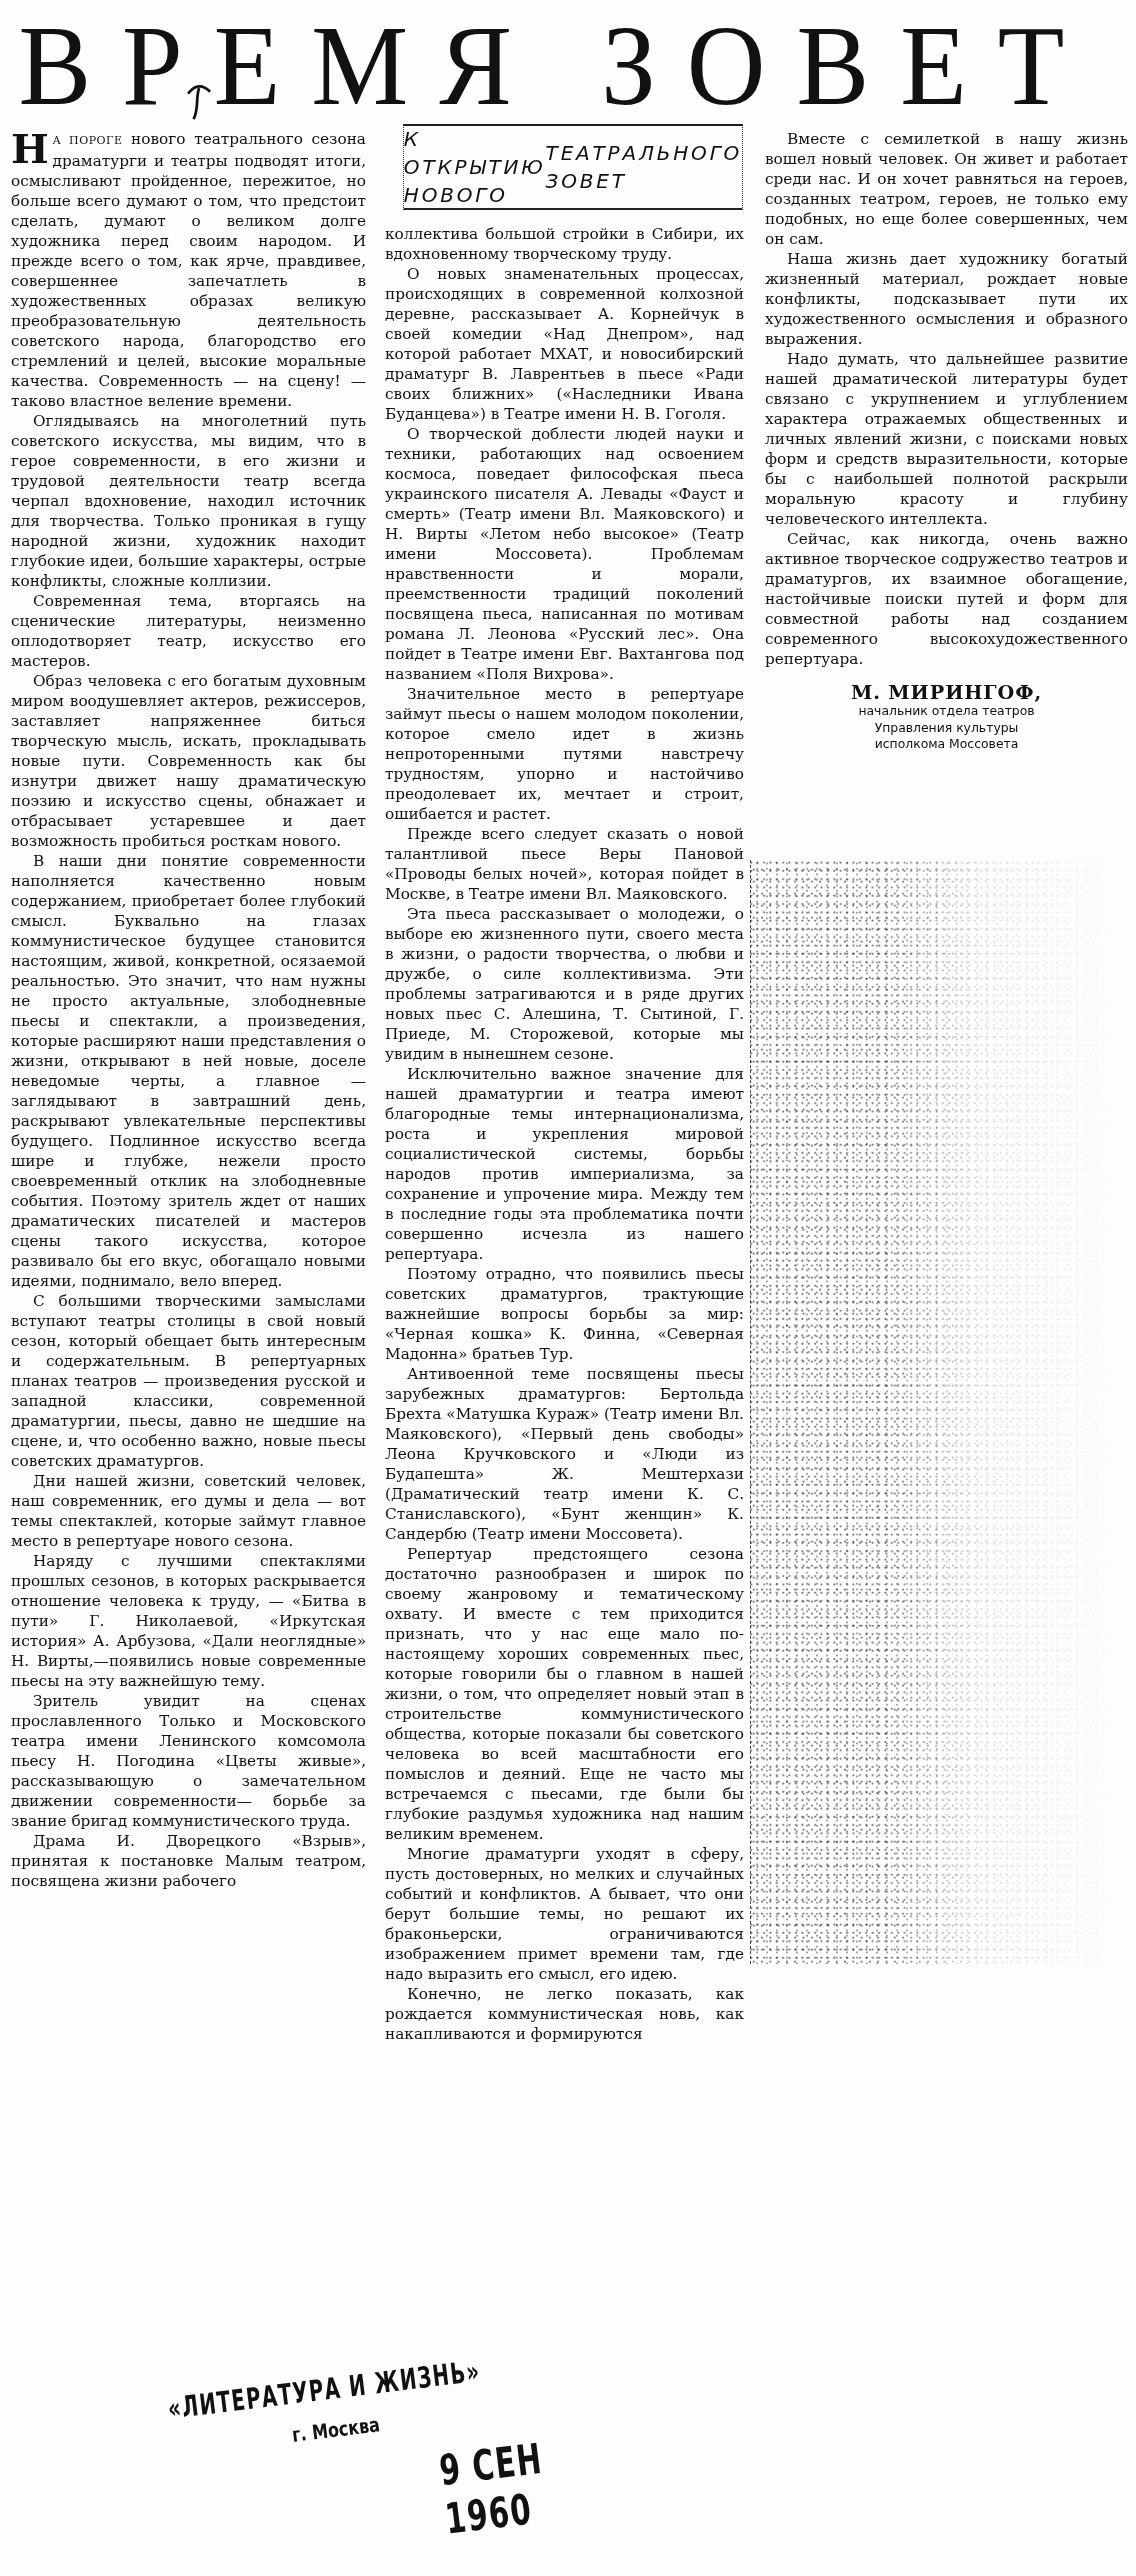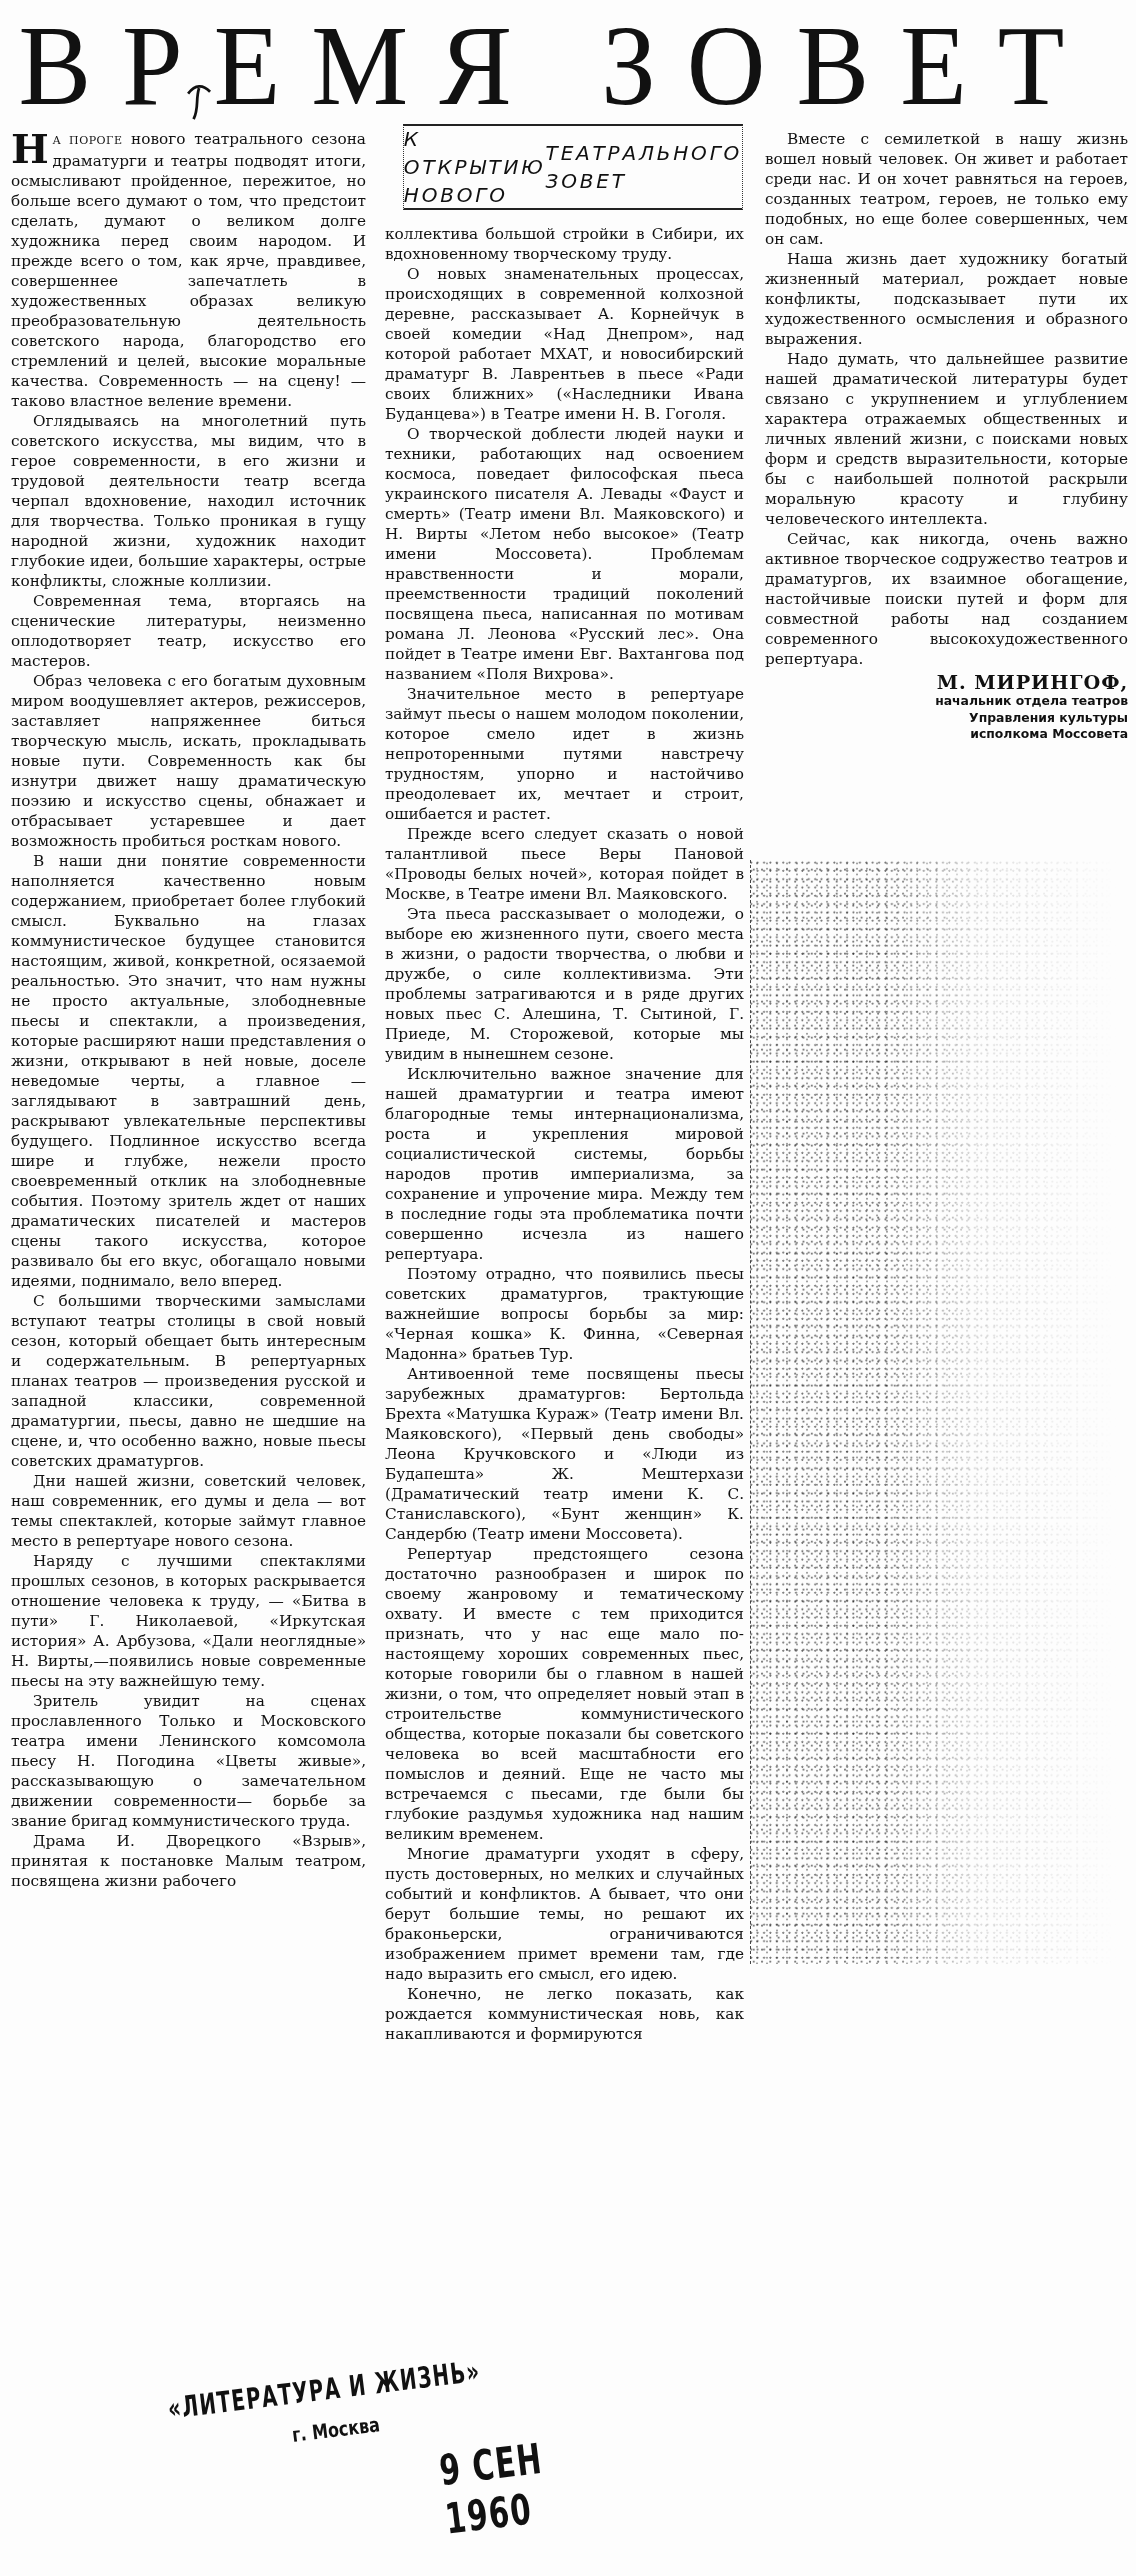--- a/index.html
+++ b/index.html
@@ -13,23 +13,23 @@
   .col p.first { text-indent:0; }
   .col1 { left:11px; top:129px; width:355px; }
   .col2 { left:385px; top:224px; width:359px; }
   .col3 { left:765px; top:129px; width:363px; }
   .dropcap { float:left; font-size:40px; line-height:35px; font-weight:bold; margin:1.8px 3.7px 0 0; }
   .caps { font-size:11px; letter-spacing:0.5px; }
   .rubric { position:absolute; left:403px; top:124px; width:340px; height:86px;
     border-top:2.8px double #222; border-bottom:2.8px double #222; border-left:1.8px dotted #333; border-right:1.8px dotted #333;
     box-sizing:border-box; display:flex; flex-direction:row; align-items:center; justify-content:center;
     font-style:italic; font-family:"DejaVu Sans", sans-serif; font-size:20px; line-height:28px; letter-spacing:2.8px; }
-  .sig { text-align:right; margin-top:4px; }
+  .sig { text-align:center; margin-top:14px; }
   .sig-name { font-weight:bold; font-size:19.3px; letter-spacing:0.9px; }
-  .sig-role { font-family:"DejaVu Sans", sans-serif; font-weight:bold; font-size:12.4px; line-height:16.6px; }
+  .sig-role { font-family:"DejaVu Sans", sans-serif; font-weight:normal; font-size:12.4px; line-height:16.6px; }
   .noise { position:absolute; left:750px; top:860px; width:386px; height:1104px;
     background-image:
       radial-gradient(circle at 20% 30%, rgba(0,0,0,0.55) 0.7px, transparent 1.3px),
       radial-gradient(circle at 70% 60%, rgba(0,0,0,0.45) 0.6px, transparent 1.2px),
       radial-gradient(circle at 45% 80%, rgba(0,0,0,0.5) 0.7px, transparent 1.4px);
     background-size:6.4px 8.3px, 10px 5.5px, 8.3px 12px;
     -webkit-mask-image:linear-gradient(to right, #000 0%, #000 35%, rgba(0,0,0,0.25) 60%, transparent 95%);
     mask-image:linear-gradient(to right, #000 0%, #000 35%, rgba(0,0,0,0.25) 60%, transparent 95%); }
   .noise-edge { position:absolute; left:750px; top:860px; width:1.8px; height:1104px; border-left:1.8px dashed #444; }
   .stamp { position:absolute; left:166px; top:2392px; width:460px; height:184px; transform:rotate(-7deg); transform-origin:left top; }

